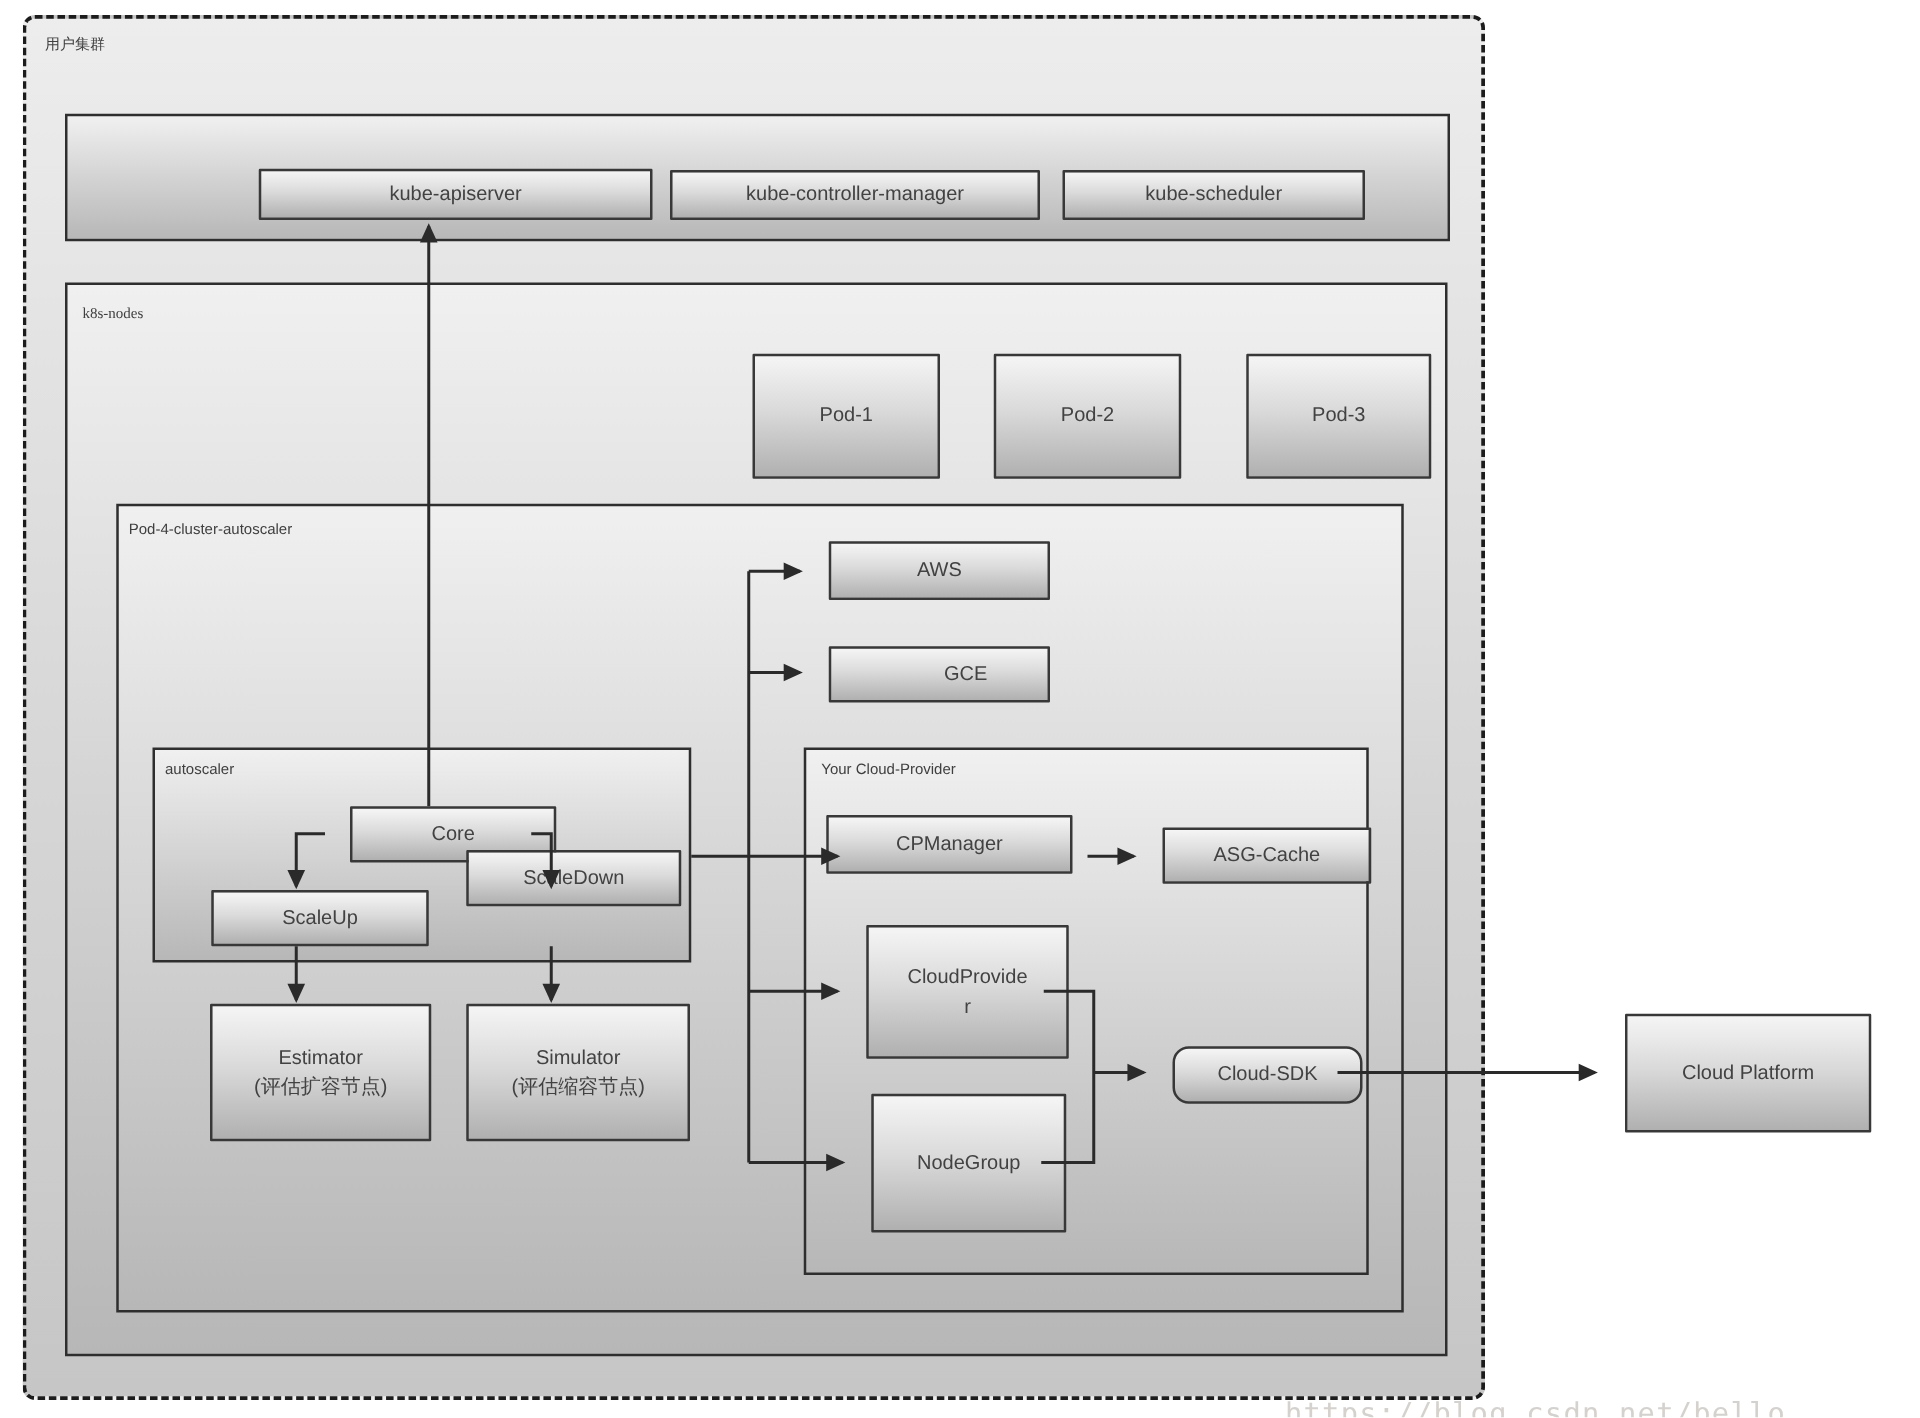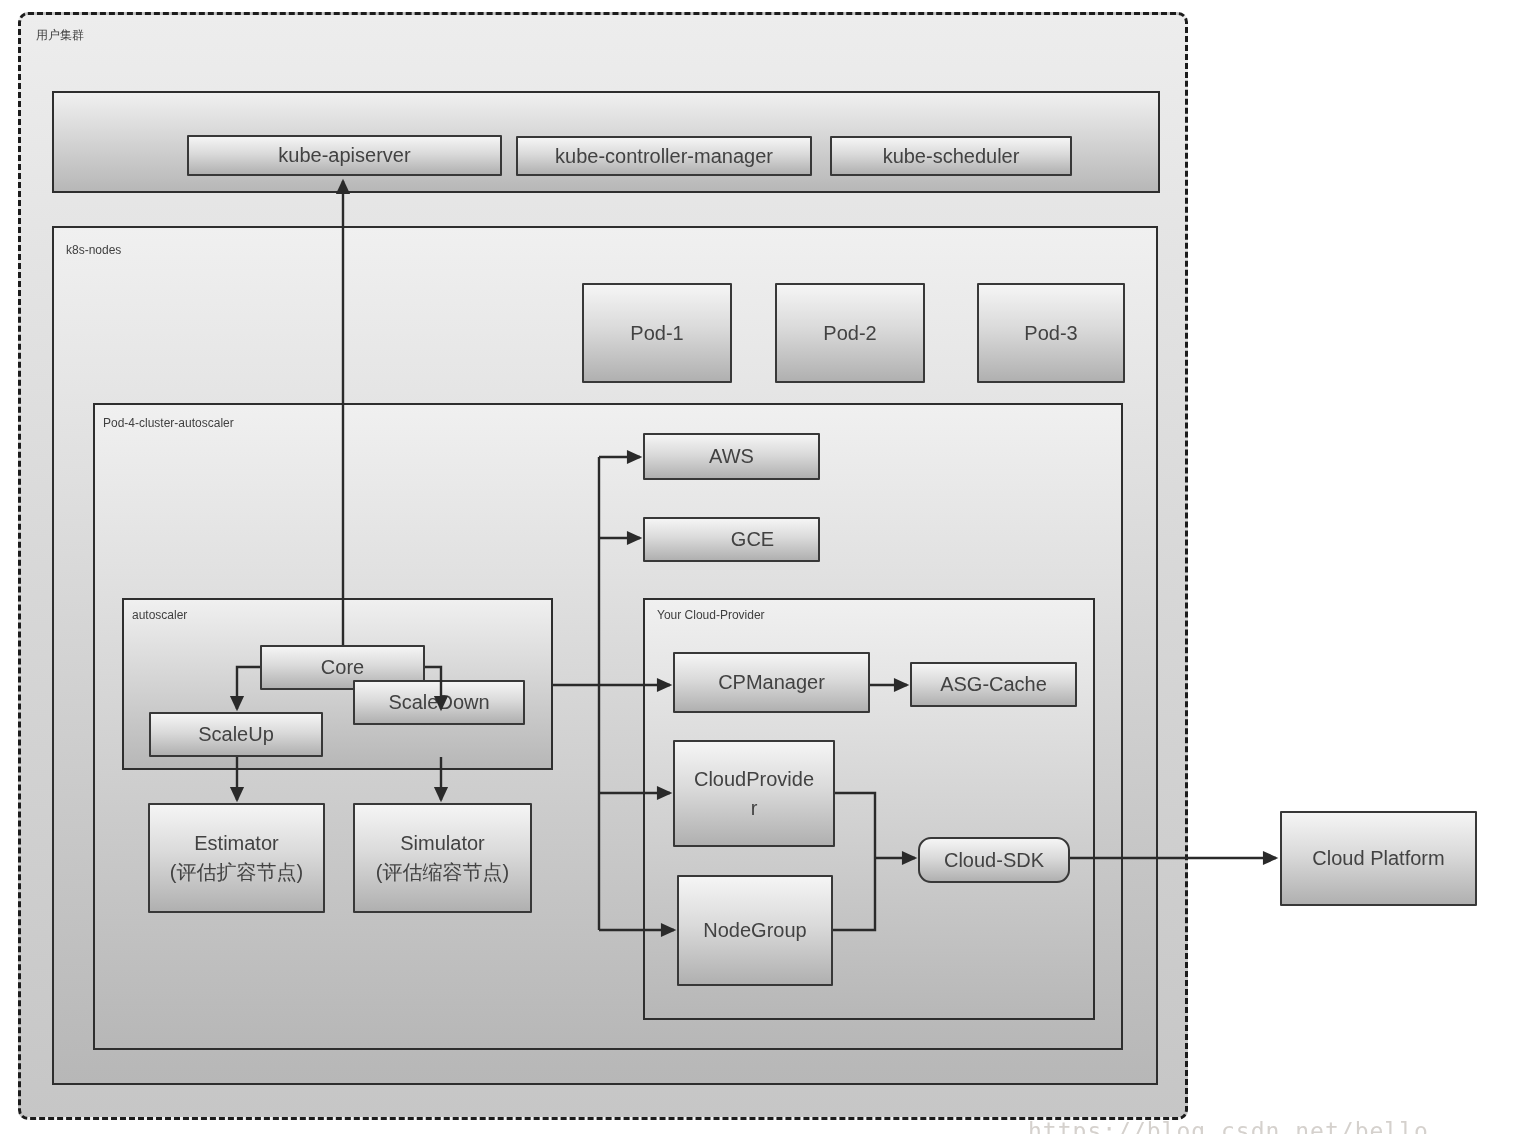--- a/index.html
+++ b/index.html
@@ -12,22 +12,23 @@
     background:linear-gradient(180deg,#f0f0f0 0%,#d6d6d6 45%,#b7b7b7 100%);
   }
   .container.dashed{
     border:3px dashed #1c1c1c;border-radius:10px;
     background:linear-gradient(180deg,#ededed 0%,#d8d8d8 50%,#c6c6c6 100%);
   }
   .box{
     position:absolute;border:2px solid #383838;box-sizing:border-box;
     background:linear-gradient(180deg,#f5f5f5 0%,#dadada 45%,#b0b0b0 100%);
     display:flex;align-items:center;justify-content:center;text-align:center;
-    font-size:20px;color:#424242;white-space:pre-line;line-height:1.45;
+    font-size:16px;color:#424242;white-space:pre-line;line-height:1.45;
     border-radius:1px;
+    margin-left:20px;
   }
   .clabel{position:absolute;font-size:12px;color:#3f3f3f;white-space:nowrap;}
   svg.wires{position:absolute;left:0;top:0;pointer-events:none;}
   svg.wires path{fill:none;stroke:#2a2a2a;stroke-width:2.4;}
   .watermark{
     position:absolute;left:1028px;top:1118px;font-size:23px;letter-spacing:1px;
     color:#d5d1cd;font-family:"DejaVu Sans Mono",monospace;white-space:nowrap;
   }
 </style>
 </head>
@@ -37,21 +38,21 @@
 
   <div class="container dashed" style="left:18px;top:12px;width:1170px;height:1108px;"></div>
   <div class="clabel" style="left:36px;top:27px;">用户集群</div>
 
   <div class="container" style="left:52px;top:91px;width:1108px;height:102px;"></div>
   <div class="box" style="left:187px;top:135px;width:315px;height:41px;">kube-apiserver</div>
   <div class="box" style="left:516px;top:136px;width:296px;height:40px;">kube-controller-manager</div>
   <div class="box" style="left:830px;top:136px;width:242px;height:40px;">kube-scheduler</div>
 
   <div class="container" style="left:52px;top:226px;width:1106px;height:859px;"></div>
-  <div class="clabel" style="left:66px;top:243px;">k8s-nodes</div>
+  <div class="clabel" style="left:66px;top:243px;font-family:Liberation Serif, serif;">k8s-nodes</div>
 
   <div class="box" style="left:582px;top:283px;width:150px;height:100px;">Pod-1</div>
   <div class="box" style="left:775px;top:283px;width:150px;height:100px;">Pod-2</div>
   <div class="box" style="left:977px;top:283px;width:148px;height:100px;">Pod-3</div>
 
   <div class="container" style="left:93px;top:403px;width:1030px;height:647px;"></div>
   <div class="clabel" style="left:103px;top:416px;">Pod-4-cluster-autoscaler</div>
 
   <div class="box" style="left:643px;top:433px;width:177px;height:47px;">AWS</div>
   <div class="box" style="left:643px;top:517px;width:177px;height:45px;padding-left:42px;">GCE</div>
@@ -62,21 +63,21 @@
   <div class="box" style="left:149px;top:712px;width:174px;height:45px;">ScaleUp</div>
   <div class="box" style="left:353px;top:680px;width:172px;height:45px;text-align:right;">ScaleDown</div>
 
   <div class="box" style="left:148px;top:803px;width:177px;height:110px;">Estimator
 (评估扩容节点)</div>
   <div class="box" style="left:353px;top:803px;width:179px;height:110px;">Simulator
 (评估缩容节点)</div>
 
   <div class="container" style="left:643px;top:598px;width:452px;height:422px;"></div>
   <div class="clabel" style="left:657px;top:608px;">Your Cloud-Provider</div>
-  <div class="box" style="left:673px;top:652px;width:197px;height:61px;">CPManager</div>
+  <div class="box" style="left:641px;top:652px;width:197px;height:47px;">CPManager</div>
   <div class="box" style="left:910px;top:662px;width:167px;height:45px;">ASG-Cache</div>
   <div class="box" style="left:673px;top:740px;width:162px;height:107px;">CloudProvide
 r</div>
   <div class="box" style="left:677px;top:875px;width:156px;height:111px;">NodeGroup</div>
   <div class="box" style="left:918px;top:837px;width:152px;height:46px;border-radius:13px;">Cloud-SDK</div>
 
   <div class="box" style="left:1280px;top:811px;width:197px;height:95px;">Cloud Platform</div>
 
   <svg class="wires" width="1536" height="1134" viewBox="0 0 1536 1134">
     <defs>

